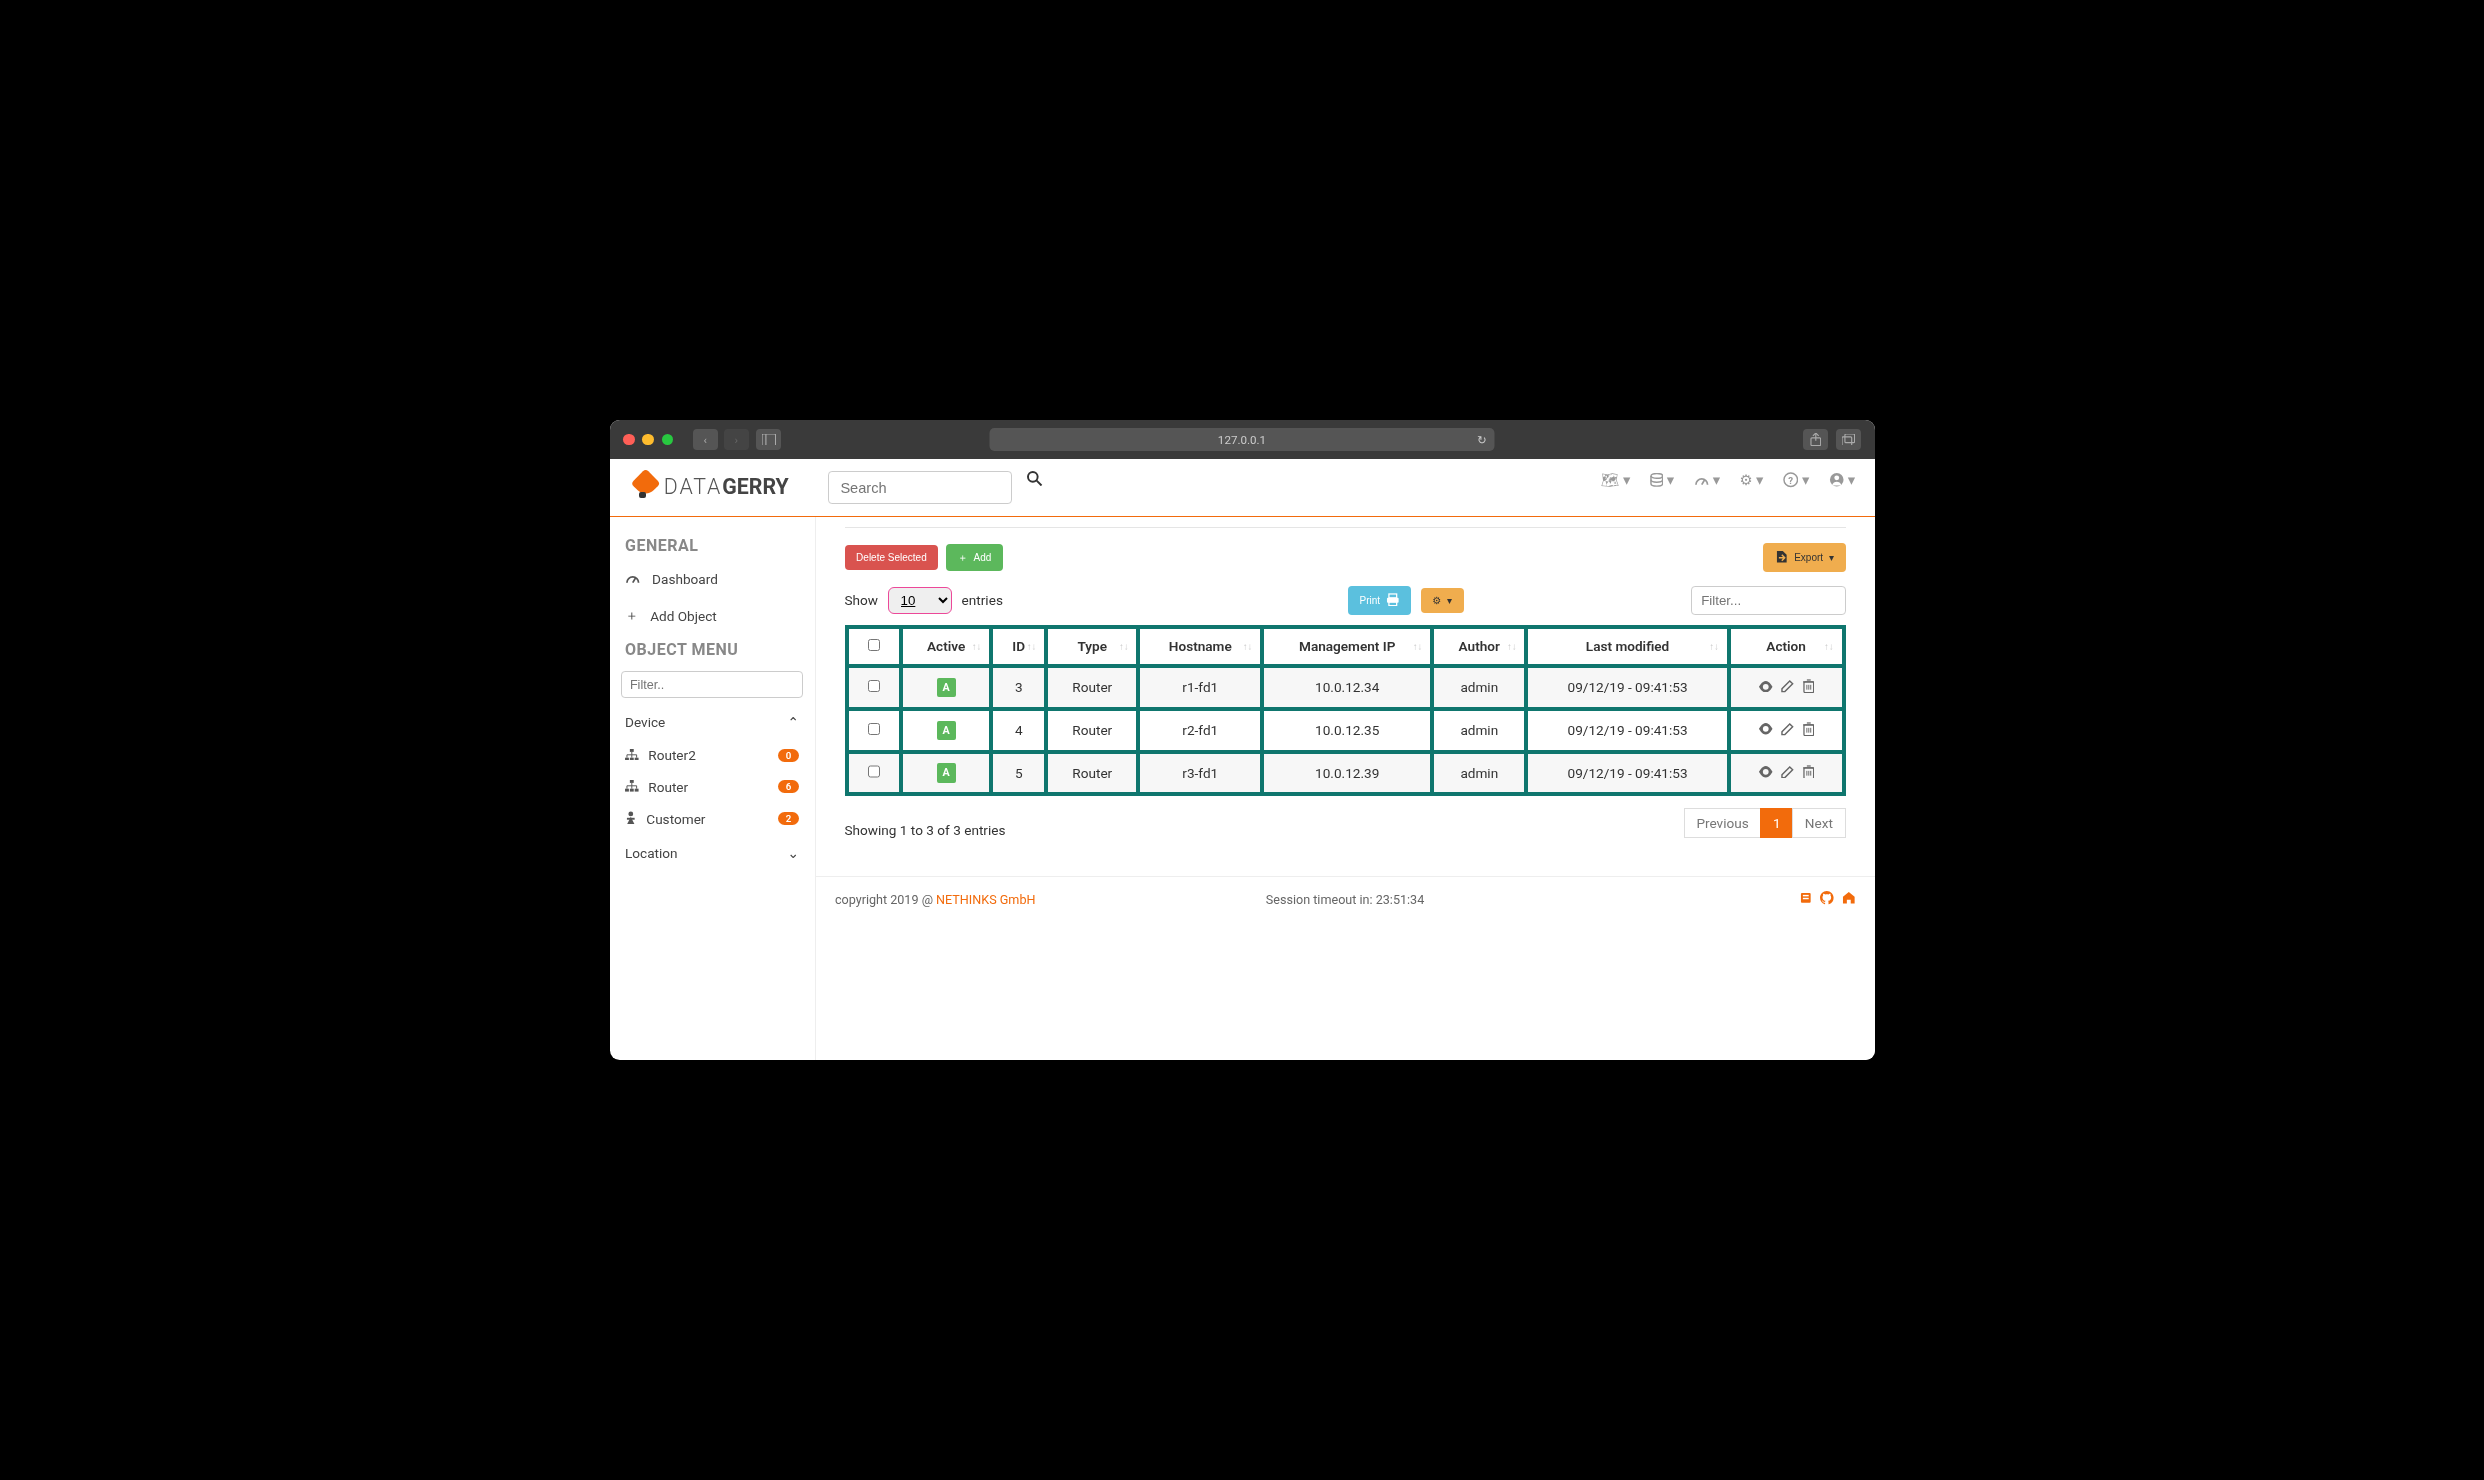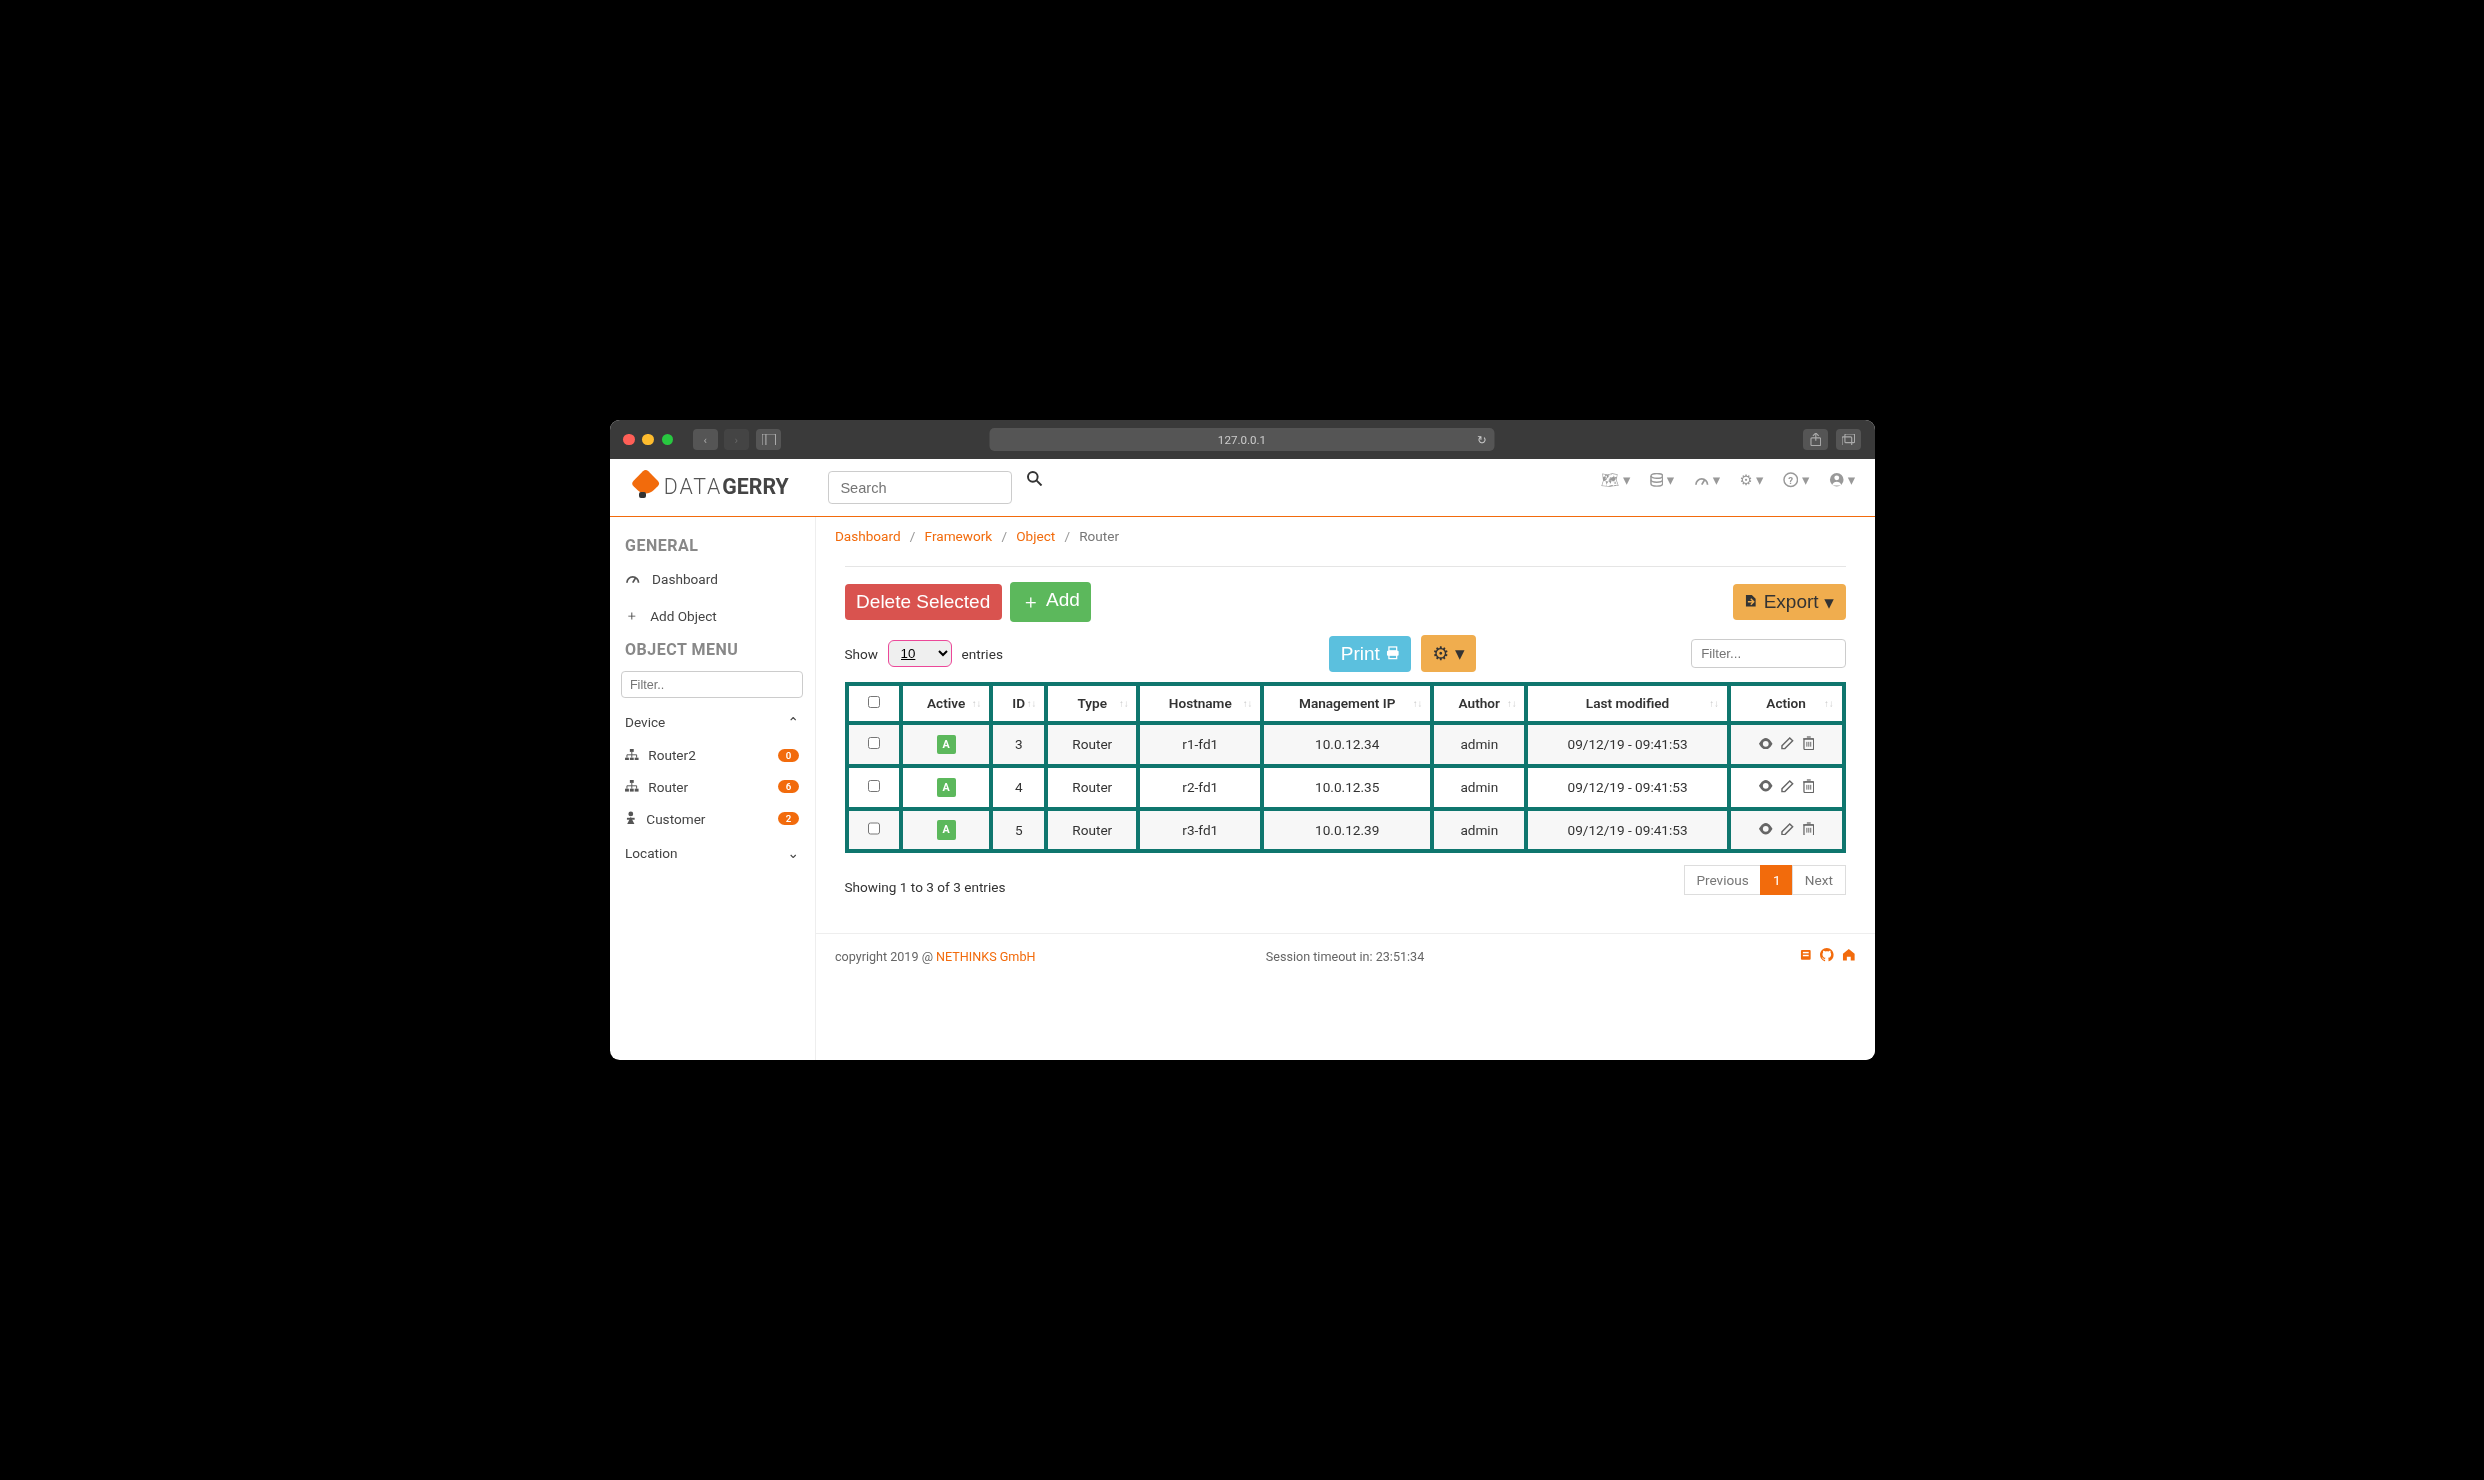--- a/index.html
+++ b/index.html
@@ -61,21 +61,21 @@
 .tree-icon .t2 { width: 9.7px; height: 7.8px; bottom: 0; left: 0; }
 .tree-icon .t3 { width: 9.7px; height: 7.8px; bottom: 0; left: 14.6px; }
 .tree-icon .t4 { width: 9.7px; height: 7.8px; bottom: 0; right: 0; }
 .tree-icon::before { content: ""; position: absolute; width: 29px; height: 1.9px; background: #333; top: 17.5px; left: 4.9px; }
 .tree-icon::after { content: ""; position: absolute; width: 1.9px; height: 11.6px; background: #333; top: 7.8px; left: 18.4px; }
 .tree-icon .s1,.tree-icon .s2,.tree-icon .s3 { position: absolute; width: 1.9px; height: 13.6px; background: #333; top: 17.5px; }
 .tree-icon .s1 { left: 3.9px; } .tree-icon .s2 { left: 18.4px; } .tree-icon .s3 { right: 3.9px; }
 hr.divider { border: none; border-top: 1px solid #e5e5e5; margin-bottom: 15.5px; }
 
 .actionbar { display: flex; align-items: center; gap: 7.8px; margin-bottom: 13.6px; }
-.btn { border: none; border-radius: 3.9px; padding: 6.8px 11.6px; font-size: 19px; cursor: pointer; color: #fff; display: inline-flex; align-items: flex-start; gap: 5.8px; }
+.btn { border: none; border-radius: 3.9px; padding: 6.8px 11.6px; font-size: 10px; cursor: pointer; color: #fff; display: inline-flex; align-items: center; gap: 5.8px; }
 .btn-danger { background: #d9534f; }
 .btn-success { background: #5cb85c; }
 .btn-warning { background: #f0ad4e; color: #333; }
 .btn-info { background: #5bc0de; }
 .spacer { flex: 1; }
 
 .controlbar { display: flex; align-items: center; gap: 9.7px; margin-bottom: 9.7px; }
 .controlbar select { border: 1px solid #ec4899; border-radius: 6px; padding: 3.9px 19.4px 3.9px 7.8px; text-decoration: underline; }
 .controlbar .filt { margin-left: auto; }
 .controlbar .filt input { border: 1px solid #ccc; border-radius: 3.9px; padding: 5.8px 9.7px; width: 155px; }
@@ -259,29 +259,20 @@
         <span class="nm">Customer</span>
         <span class="badge b2">2</span>
       </div>
       <div class="cat">
         <span>Location</span>
         <span class="chev">⌄</span>
       </div>
     </div>
 
     <div class="main">
-      <div class="breadcrumb">
-        <a href="#">Dashboard</a>
-        <span class="sep">/</span>
-        <a href="#">Framework</a>
-        <span class="sep">/</span>
-        <a href="#">Object</a>
-        <span class="sep">/</span>
-        <span>Router</span>
-      </div>
 
       <div class="content">
         <hr class="divider">
 
         <div class="actionbar">
           <button class="btn btn-danger">
             <span>Delete Selected</span>
           </button>
           <button class="btn btn-success">
             <span>＋</span>

